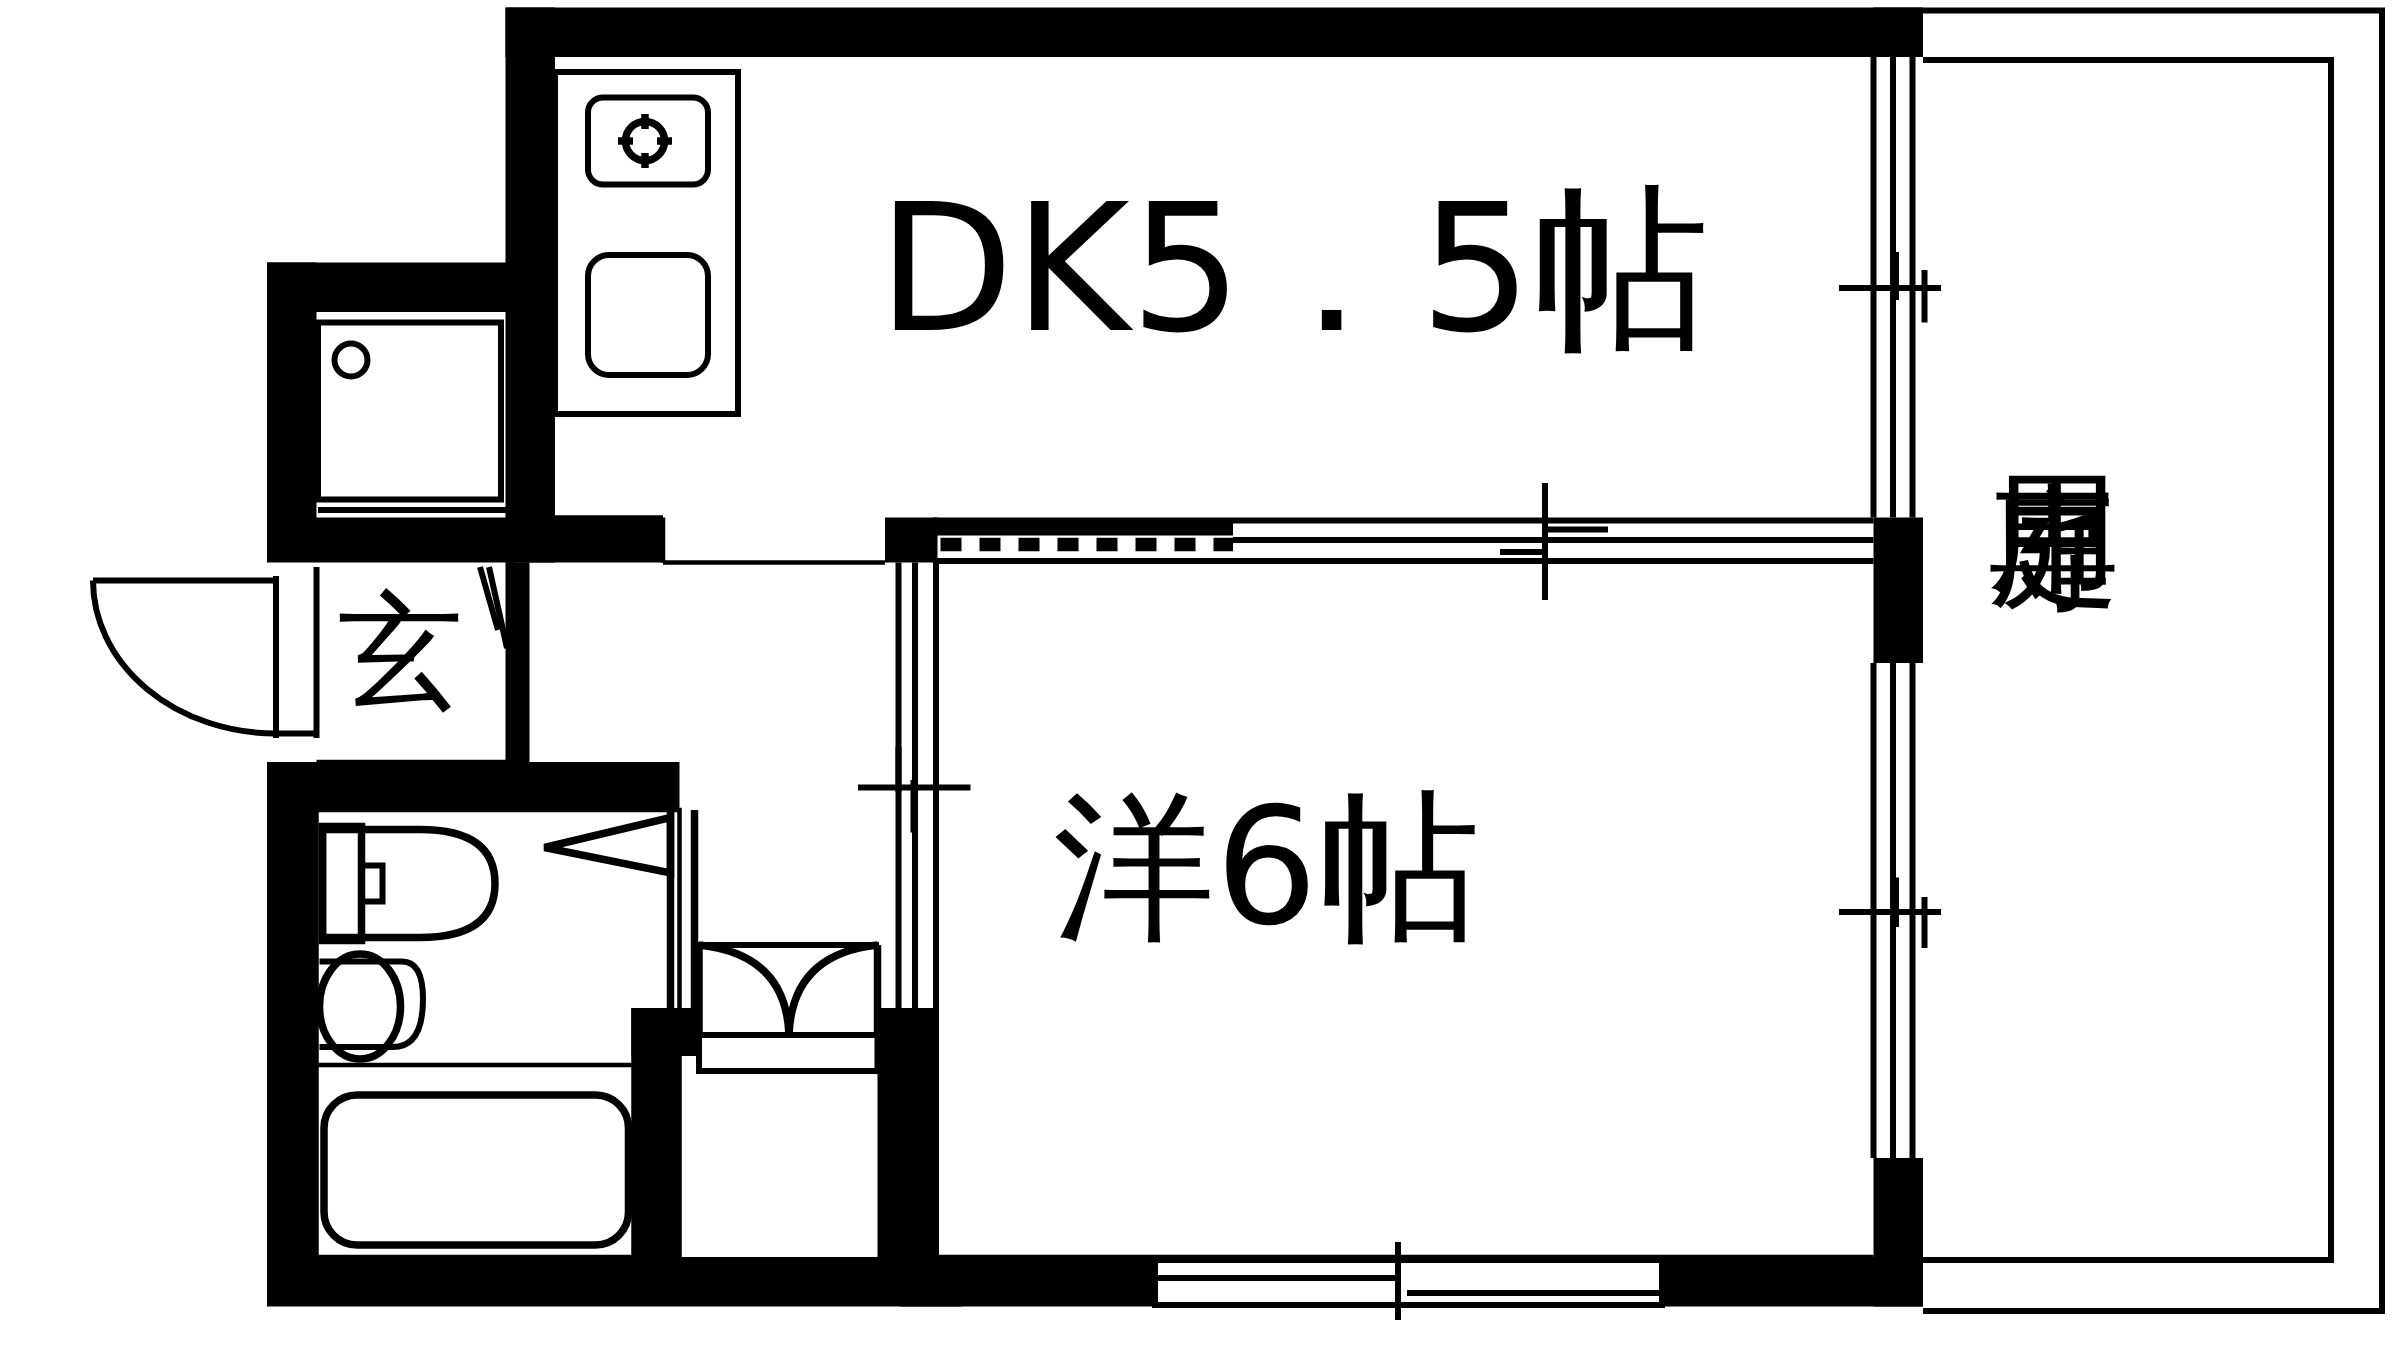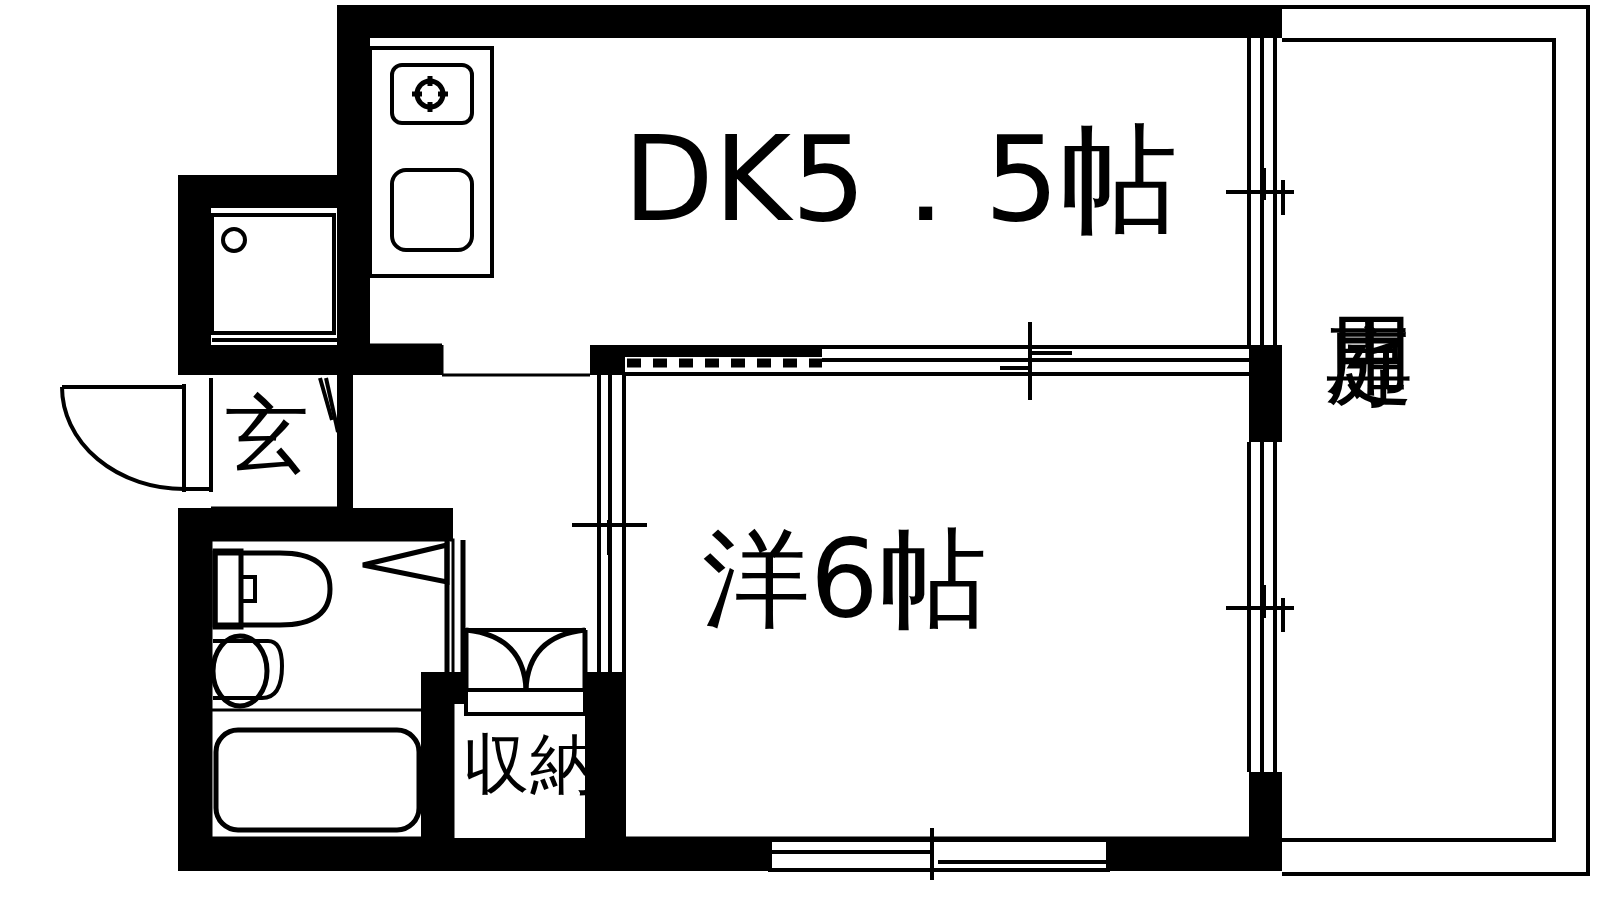--- a/index.html
+++ b/index.html
@@ -28,21 +28,20 @@
     position: absolute;
     color: #000000;
     font-weight: 400;
     line-height: 1;
     white-space: pre;
     user-select: none;
   }
   .label-dk {
     font-size: 118px;
     letter-spacing: 0px;
-    margin-left: 38px;
   }
   .label-yo {
     font-size: 108px;
     letter-spacing: 0px;
   }
   .label-genkan {
     font-size: 84px;
   }
   .label-closet {
     font-size: 66px;
@@ -224,17 +223,16 @@
 
     </g>
   </svg>
 
   <div class="room-label label-dk" style="left:585px; top:120px;">DK5．5帖</div>
 
   <div class="room-label label-yo" style="left:702px; top:525px;">洋6帖</div>
 
   <div class="room-label label-genkan" style="left:225px; top:392px;">玄</div>
 
-  <div class="room-label label-closet" style="left:463px; top:732px;">収納</div>
 
   <div class="room-label label-garden" style="left:1318px; top:248px;">専用庭</div>
 
 </div>
 
 </body></html>

